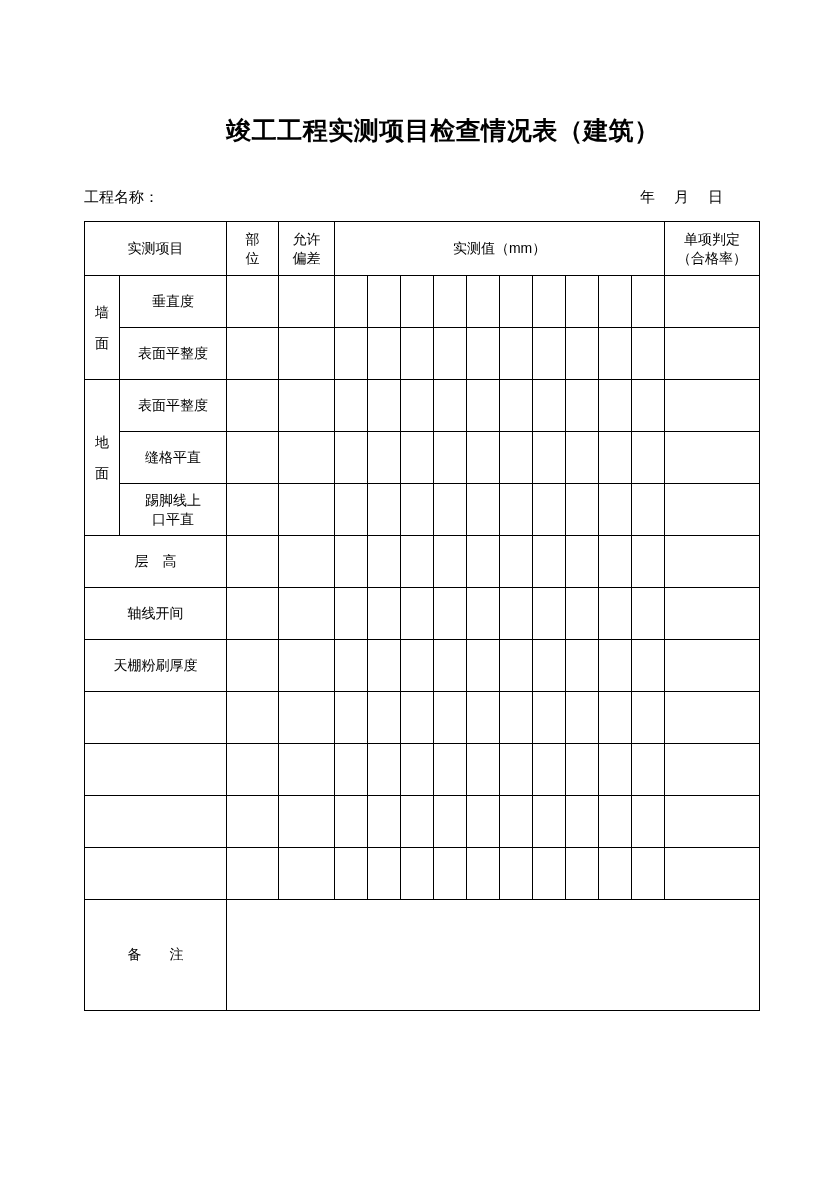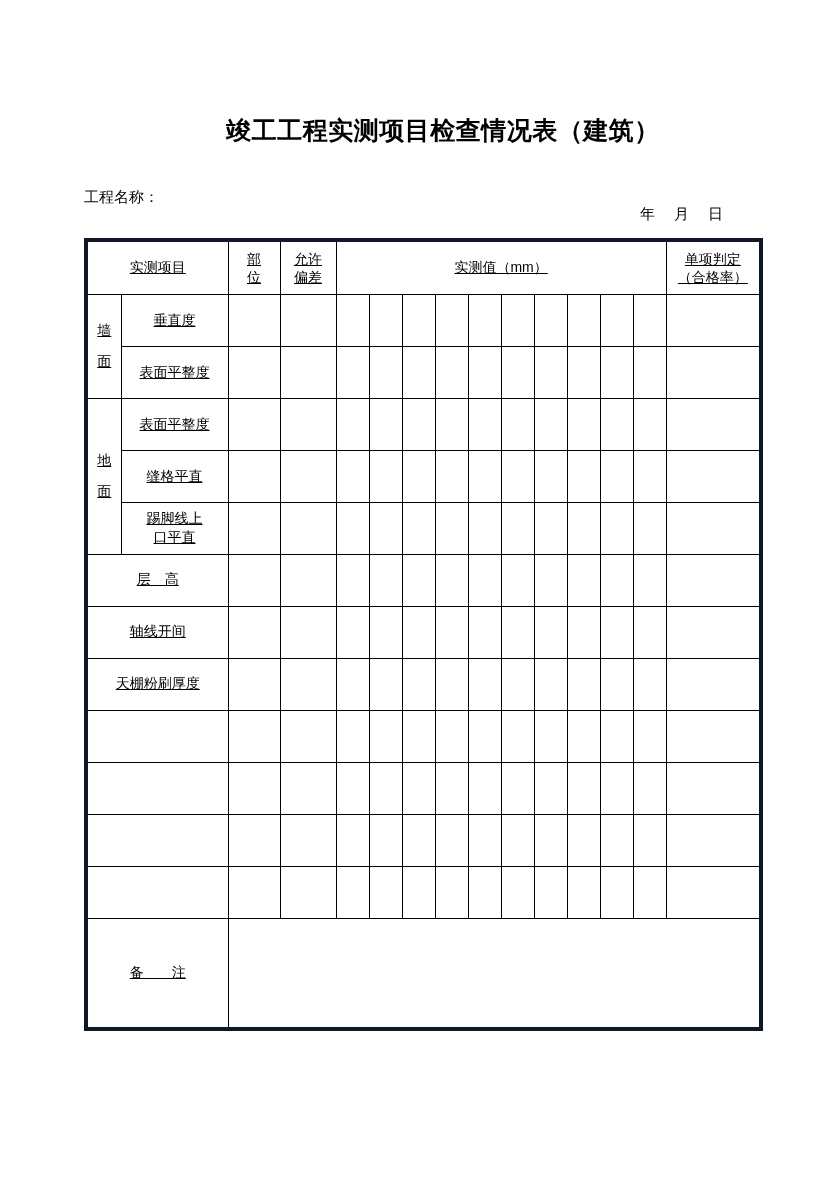--- a/index.html
+++ b/index.html
@@ -29,30 +29,29 @@
   .meta-row {
     position: absolute;
     top: 188px;
     left: 84px;
     width: 675px;
     display: flex;
     justify-content: space-between;
     align-items: flex-start;
     font-size: 15px;
   }
-  .meta-date { padding-right: 34px; letter-spacing: 2px; margin-top: 17px; }
+  .meta-date { padding-right: 34px; letter-spacing: 2px; }
   table.form {
     position: absolute;
-    top: 238px;
+    top: 221px;
     left: 84px;
     width: 675px;
     border-collapse: collapse;
     table-layout: fixed;
-    border: 4px solid #0f172a;
-    text-decoration: underline;
+    border: 1px solid #0f172a;
   }
   table.form td {
     border: 1px solid #000;
     font-size: 14px;
     padding: 0;
     vertical-align: middle;
     overflow: hidden;
   }
   tr.r-head  { height: 54px; }
   tr.r-data  { height: 52px; }

